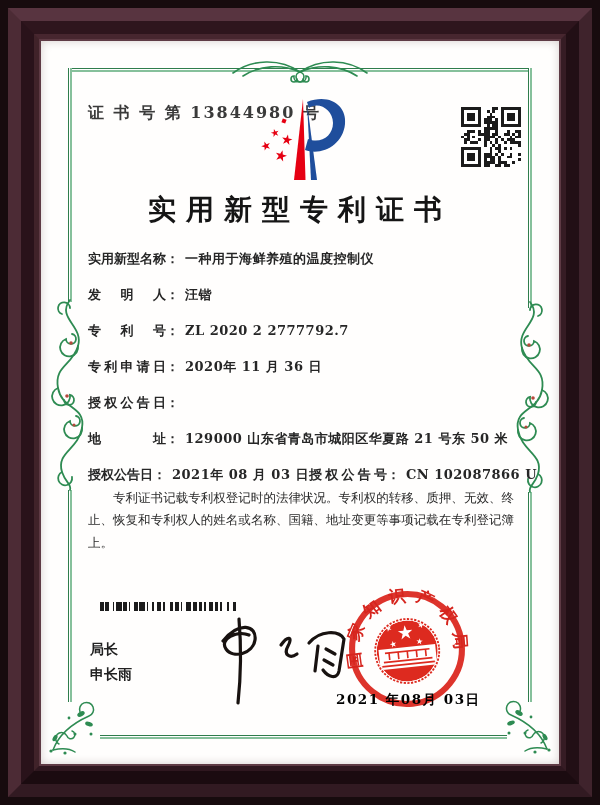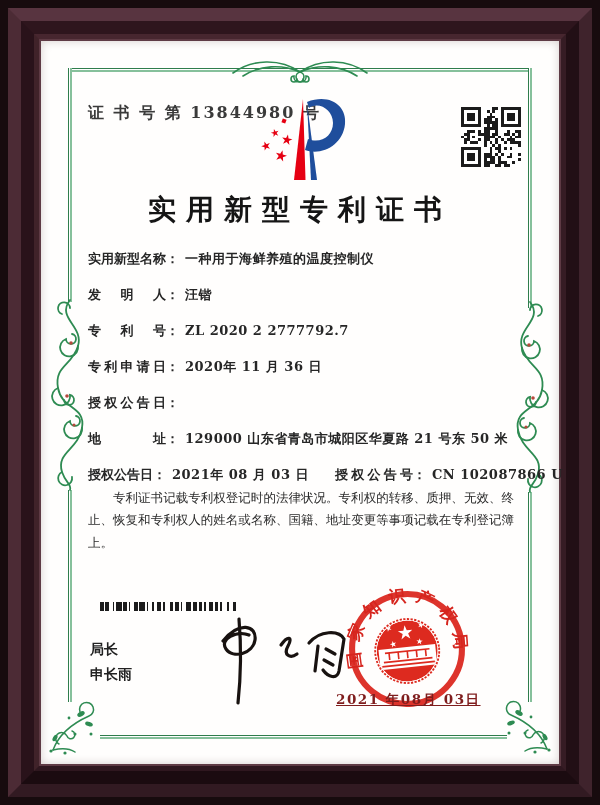--- a/index.html
+++ b/index.html
@@ -19,28 +19,28 @@
   
   .gv{width:4px;background:linear-gradient(90deg,#2f7d4c 0 28%,#ffffff 28% 52%,#86c09b 52%);}
   .gh{height:4px;background:linear-gradient(180deg,#2f7d4c 0 28%,#ffffff 28% 52%,#86c09b 52%);}
   .cert-no{font-size:16px;letter-spacing:2px;color:#3a3a3a;font-weight:600;}
   .title{width:100%;text-align:center;font-size:28px;font-weight:700;color:#151515;letter-spacing:10px;}
   .fields{left:47px;top:209px;width:430px;}
   .frow{display:flex;align-items:baseline;height:18px;margin-bottom:18px;font-size:13px;color:#262626;}
   .flabel{display:inline-block;width:78px;text-align:justify;text-align-last:justify;font-weight:700;white-space:nowrap;}
   .fcolon{font-weight:700;margin-right:6px;}
   .fvalue{font-weight:700;letter-spacing:.5px;white-space:nowrap;}
-  .pair2{margin-left:26px;display:flex;align-items:baseline;}
+  .pair2{display:flex;align-items:baseline;}
   .paras{left:47px;top:446px;width:426px;font-size:12.5px;line-height:1.78;color:#2b2b2b;text-align:justify;}
   .paras p{margin:0;text-indent:2em;font-style:oblique 8deg;}
   .barcode{left:59px;top:561px;width:138px;height:9px;display:flex;}
   .barcode div{height:100%;}
   .bar{background:#1c1c1c;}
   .director{left:49px;top:596px;font-family:"DejaVu Sans", sans-serif;font-size:14px;font-weight:600;color:#222;line-height:1.75;}
-  .date{left:295px;top:650px;font-size:13.5px;font-weight:700;letter-spacing:1.5px;color:#7f1d1d;z-index:6;text-decoration:underline;}
+  .date{left:295px;top:650px;font-size:13.5px;font-weight:700;letter-spacing:1.5px;color:#000000;z-index:6;}
   .seal{z-index:5;transform:rotate(-6deg);}
   .sig{z-index:4;}
   .orn{color:#2e8b52;}
   svg{display:block;overflow:visible;}
 </style>
 </head>
 <body>
 
 <svg width="0" height="0" aria-hidden="true">
   <defs>

